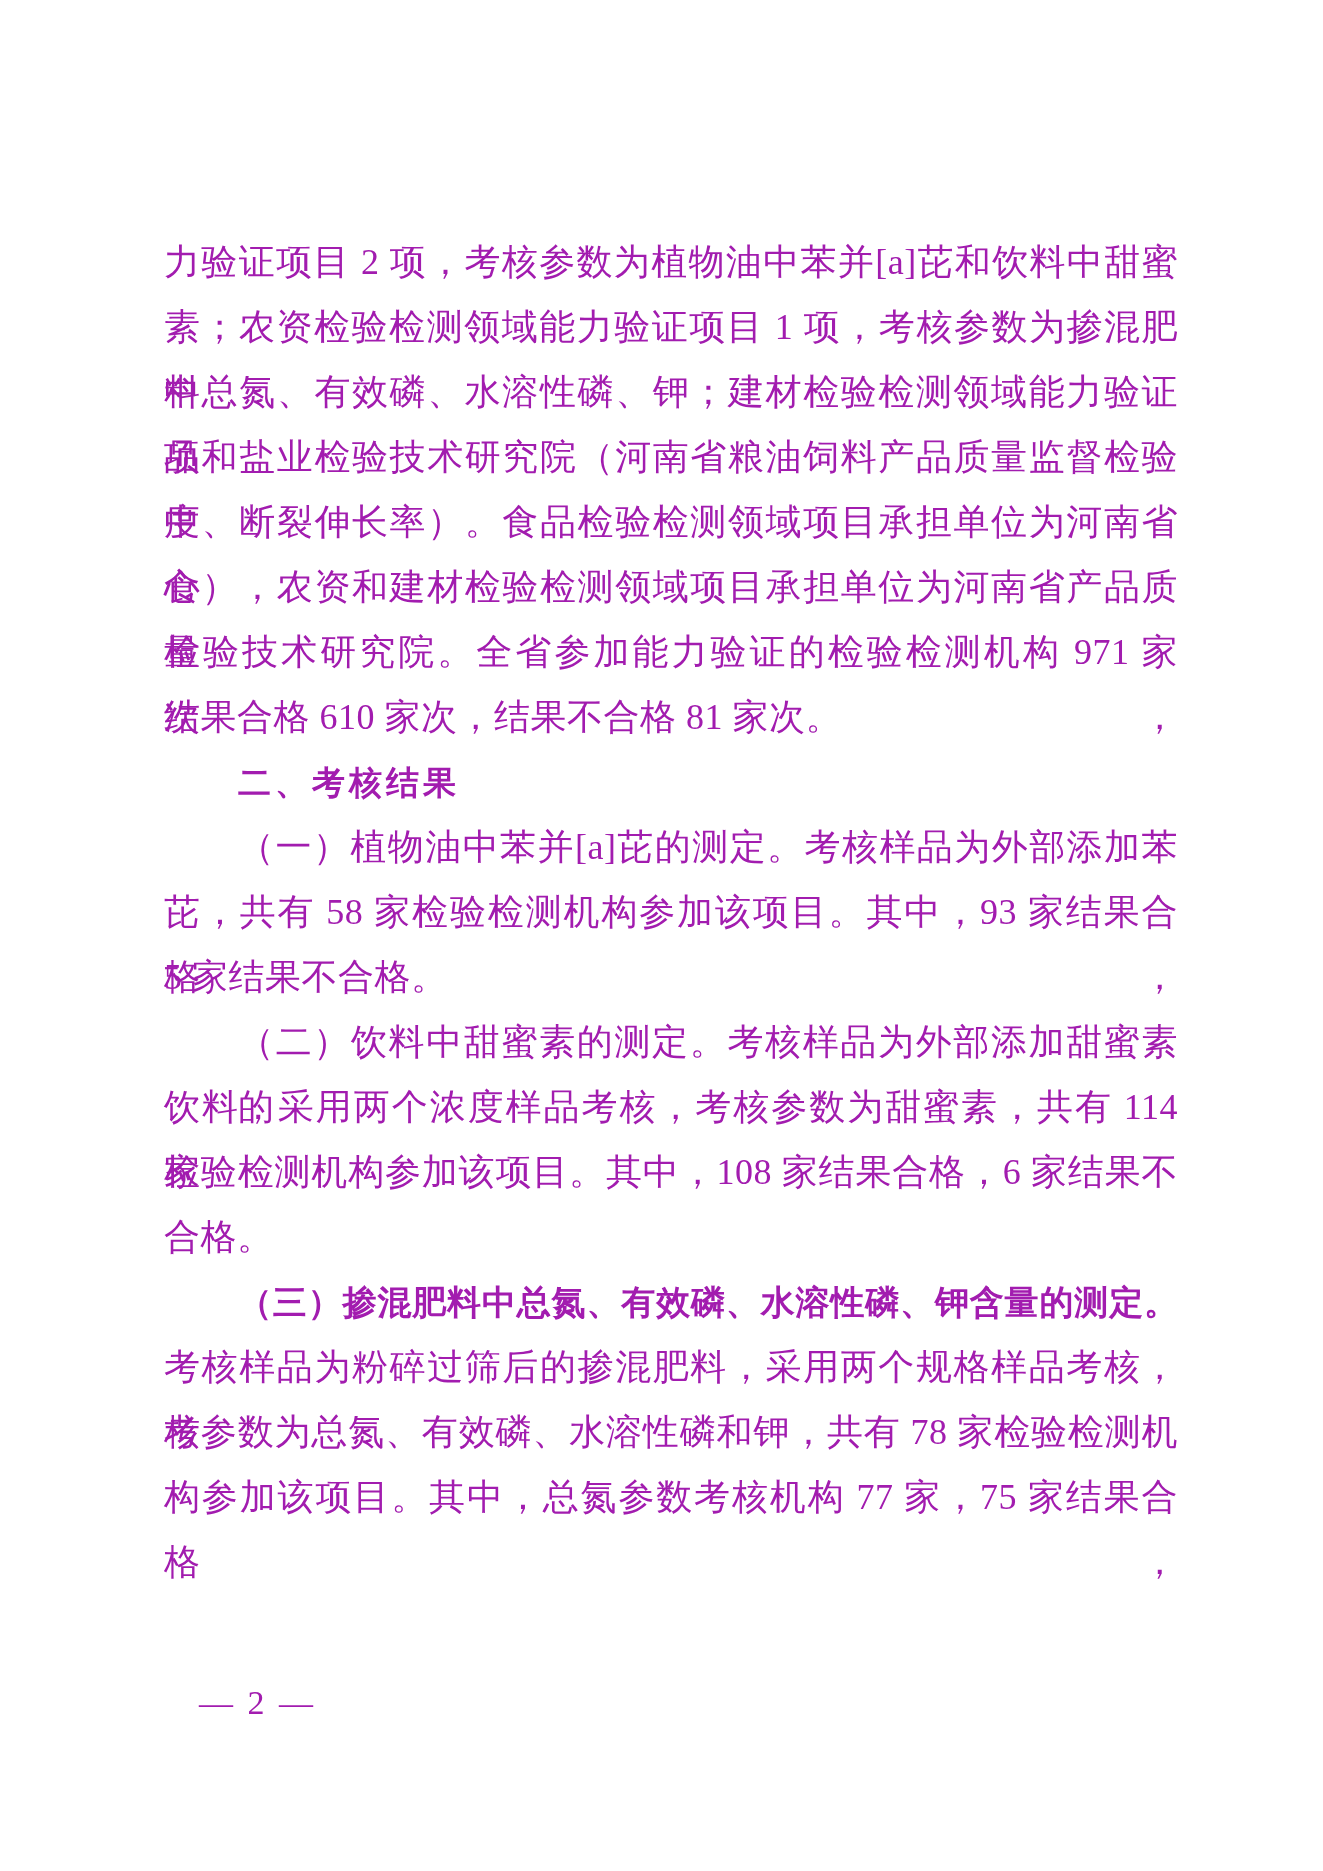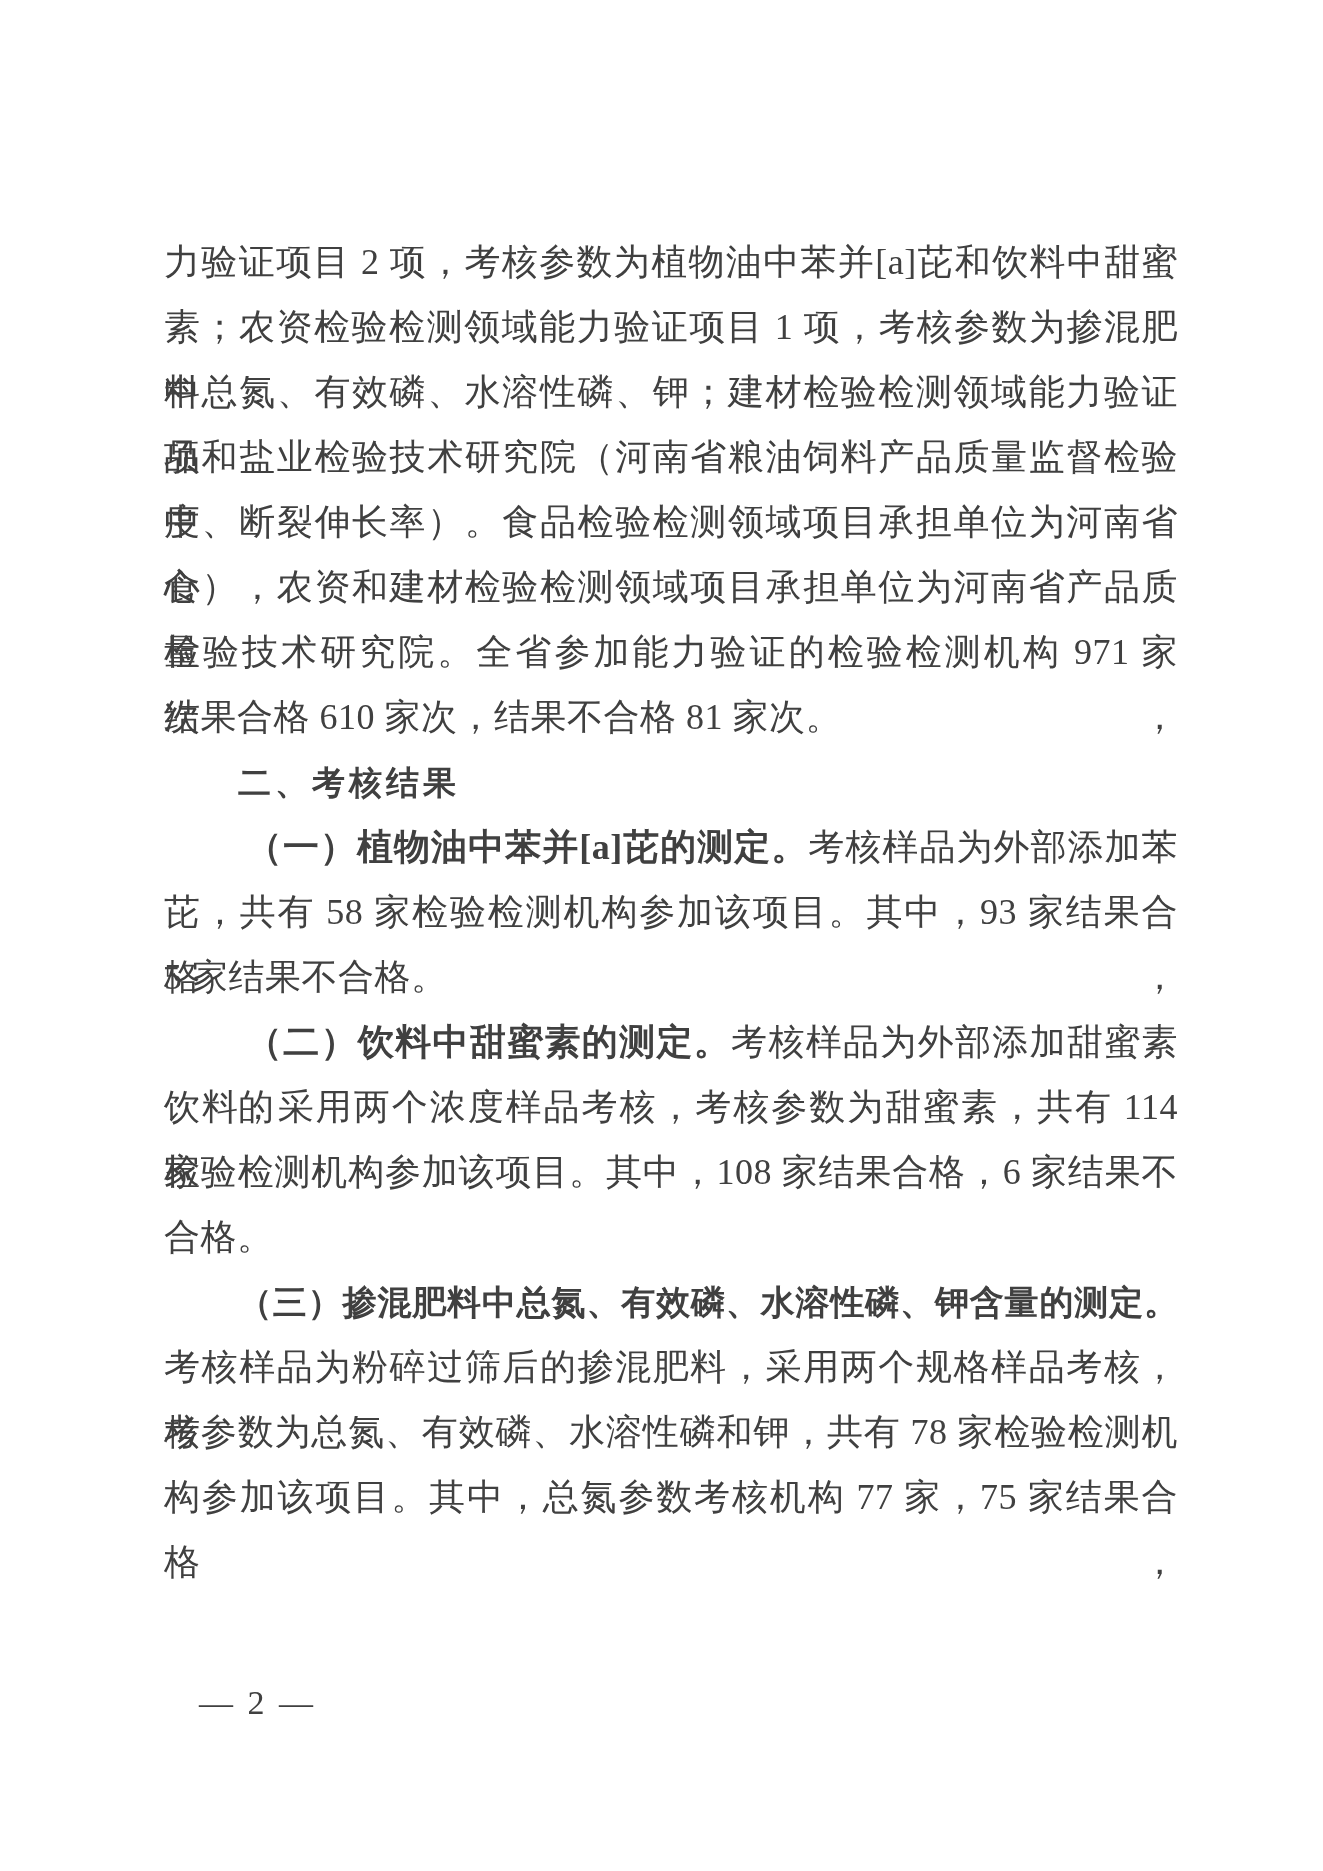--- a/index.html
+++ b/index.html
@@ -5,21 +5,21 @@
   html, body {
     margin: 0;
     padding: 0;
     background: #ffffff;
   }
   .page {
     position: relative;
     width: 1323px;
     height: 1871px;
     background: #ffffff;
-    color: #404040;
+    color: #a21caf;
     font-family: "Liberation Serif", "DejaVu Serif", serif;
     overflow: hidden;
   }
   .textblock {
     position: absolute;
     left: 164px;
     top: 230px;
     width: 1014px;
   }
   .ln {
@@ -40,22 +40,21 @@
   }
   
   .h1 {
     font-family: "Liberation Sans", "DejaVu Sans", sans-serif;
     font-weight: 700;
     font-size: 33px;
     letter-spacing: 4px;
   }
   
   .b {
-    font-weight: 700;
-    margin-left: 8px;
+    font-weight: 400;
   }
   
   .tight {
     font-size: 34px;
     font-weight: 700;
     letter-spacing: 0;
   }
   .pageno {
     position: absolute;
     left: 199px;

